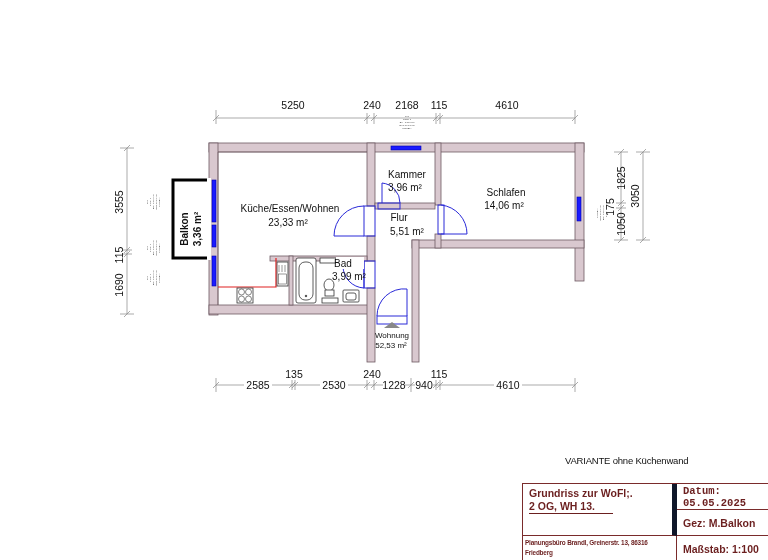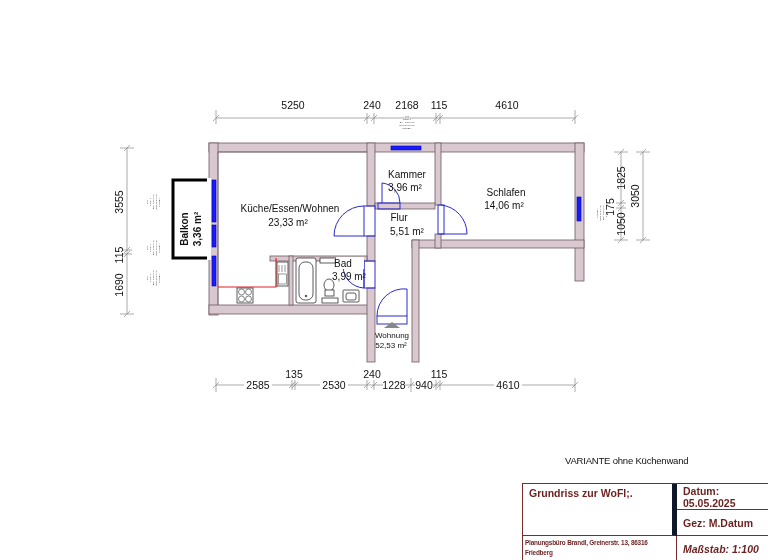--- a/index.html
+++ b/index.html
@@ -7,23 +7,23 @@
   svg { position: absolute; left: 0; top: 0; }
   .dim { font-family: "Liberation Sans", sans-serif; font-size: 10.5px; fill: #111; }
   .room { font-family: "Liberation Sans", sans-serif; font-size: 10px; fill: #111; }
   .tiny { font-family: "Liberation Sans", sans-serif; font-size: 2.2px; fill: #333; }
   .variant { position: absolute; left: 521px; top: 455px; font-size: 9.5px; color: #111; letter-spacing: -0.2px; margin-left: 44px; }
   .titleblock { position: absolute; left: 522px; top: 483px; width: 246px; height: 77px; border-top: 1px solid #7a2b2b; border-left: 1px solid #7a2b2b; box-sizing: border-box; }
   .tb-main { position: absolute; left: 0; top: 0; width: 154px; height: 52px; border-right: 5px solid #0f172a; border-bottom: 1px solid #7a2b2b; box-sizing: border-box; padding: 3px 0 0 6px; color: #6b1f1f; font-weight: bold; font-size: 10.5px; line-height: 13px; }
   .tb-main .underline { border-bottom: 1px solid #6b1f1f; display: inline-block; width: 84px; }
   .tb-office { position: absolute; left: 0; top: 52px; width: 154px; height: 25px; border-right: 1px solid #7a2b2b; box-sizing: border-box; padding: 2px 0 0 2px; color: #6b1f1f; font-weight: bold; font-size: 6.4px; line-height: 10px; letter-spacing: -0.2px; }
   .tb-cell { position: absolute; left: 154px; width: 92px; box-sizing: border-box; padding-left: 6px; color: #6b1f1f; font-weight: bold; font-size: 10.5px; display: flex; align-items: center; border-bottom: 1px solid #7a2b2b; }
-  .tb-date { top: 0; height: 26px; }
+  .tb-date { top: 0; height: 26px; font-family: Liberation Mono, monospace; }
   .tb-gez { top: 26px; height: 26px; }
-  .tb-scale { top: 52px; height: 25px; border-bottom: none; font-style: italic; }
+  .tb-scale { top: 52px; height: 25px; border-bottom: none; }
 </style>
 </head>
 <body>
 
 <svg width="768" height="560" viewBox="0 0 768 560">
 
   <g stroke="#888" stroke-width="0.7">
     <line x1="216" y1="118" x2="575" y2="118"></line>
     <line x1="216" y1="110" x2="216" y2="124"></line>
       <line x1="213" y1="121" x2="219" y2="115"></line>
@@ -262,21 +262,22 @@
   <text class="dim" x="424" y="389" text-anchor="middle">940</text>
   <text class="dim" x="439" y="378" text-anchor="middle">115</text>
   <text class="dim" x="508" y="389" text-anchor="middle">4610</text>
 </svg>
 
 <div class="variant">VARIANTE ohne Küchenwand</div>
 
 <div class="titleblock">
   <div class="tb-main">
     <div>Grundriss zur WoFl;.</div>
+    <div><span class="underline">2 OG, WH 13.</span></div>
   </div>
   <div class="tb-office">
     <div>Planungsbüro Brandl, Greinerstr. 13, 86316 Friedberg</div>
     <div>0821 2425800, info@pbbrandl.de</div>
   </div>
   <div class="tb-cell tb-date">Datum: 05.05.2025</div>
-  <div class="tb-cell tb-gez">Gez: M.Datum</div>
+  <div class="tb-cell tb-gez">Gez: M.Balkon</div>
   <div class="tb-cell tb-scale">Maßstab: 1:100</div>
 </div>
 
 </body></html>

